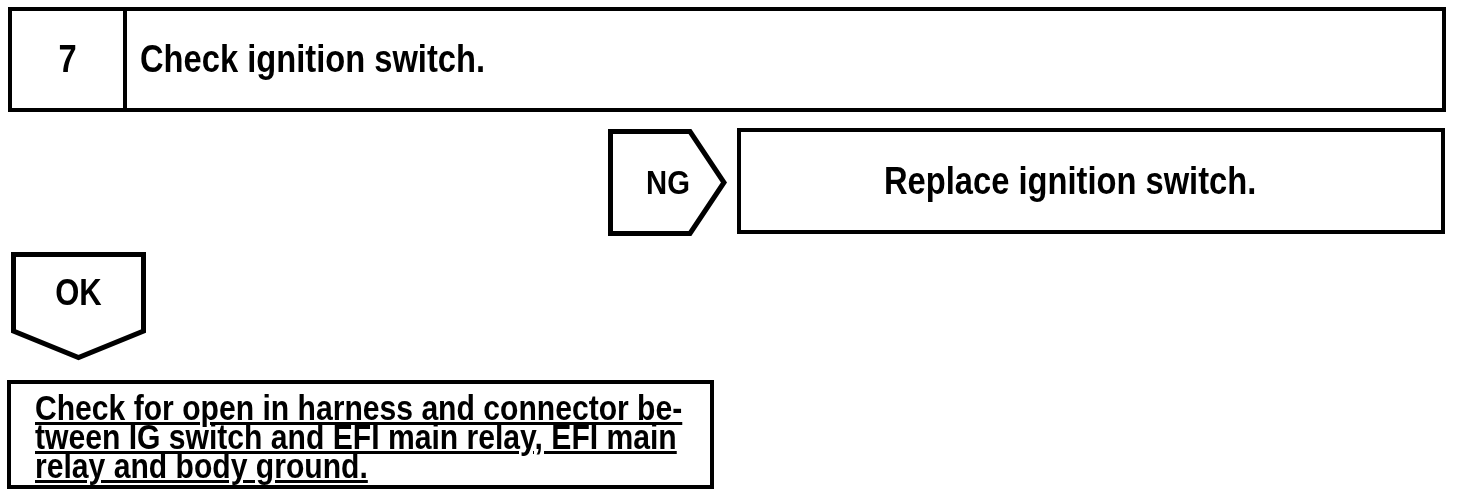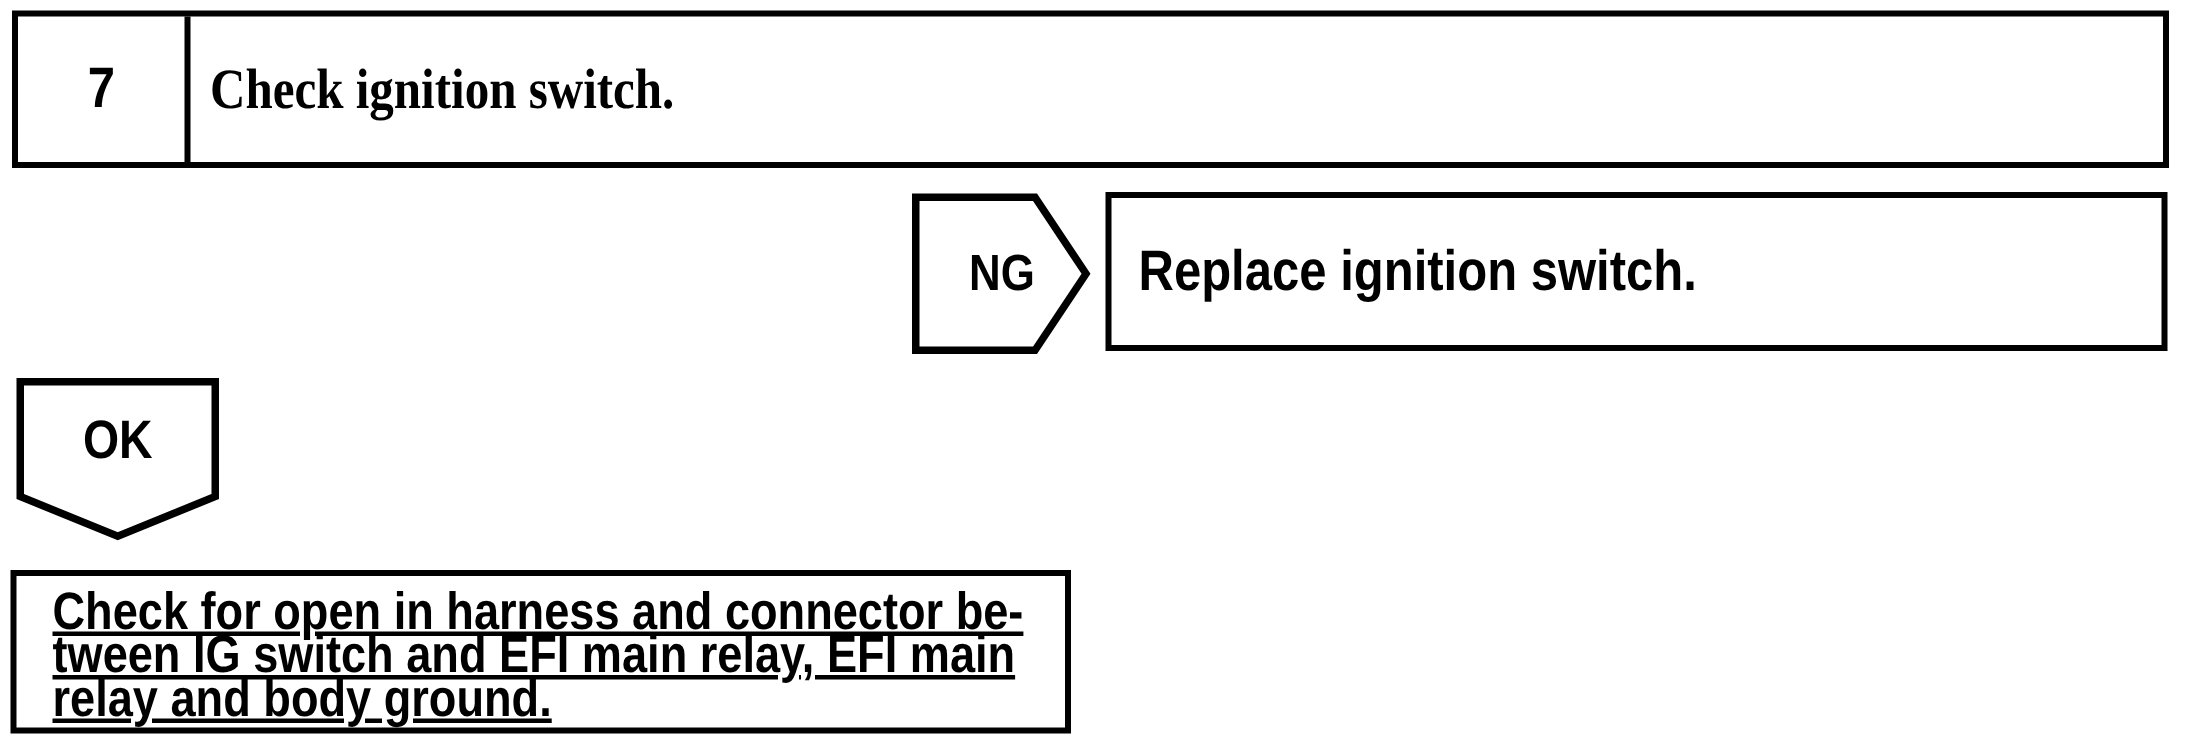--- a/index.html
+++ b/index.html
@@ -47,21 +47,20 @@
     align-items: center;
     justify-content: center;
     flex: none;
   }
   .step-number-cell .txt { font-size: 38px; }
   .step-instruction-cell {
     flex: 1;
     display: flex;
     align-items: center;
     padding-left: 13px;
-    font-family: Liberation Serif, serif;
   }
   .step-instruction-cell .txt { font-size: 38px; }
   
   .ng-arrow {
     position: absolute;
     left: 608px; top: 129px;
     width: 122px; height: 99px;
   }
   .ng-arrow svg, .ok-arrow svg {
     position: absolute;
@@ -77,20 +76,21 @@
     justify-content: center;
     font-weight: bold;
     font-size: 34px;
     transform: scaleX(0.86);
     transform-origin: center center;
   }
   .ng-action-box {
     left: 737px; top: 128px;
     width: 708px; height: 106px;
     padding-left: 18px;
+    justify-content: center;
   }
   .ng-action-box .txt { font-size: 38px; }
   
   .ok-arrow {
     position: absolute;
     left: 11px; top: 252px;
     width: 108px; height: 108px;
   }
   .ok-arrow .label {
     position: absolute;

